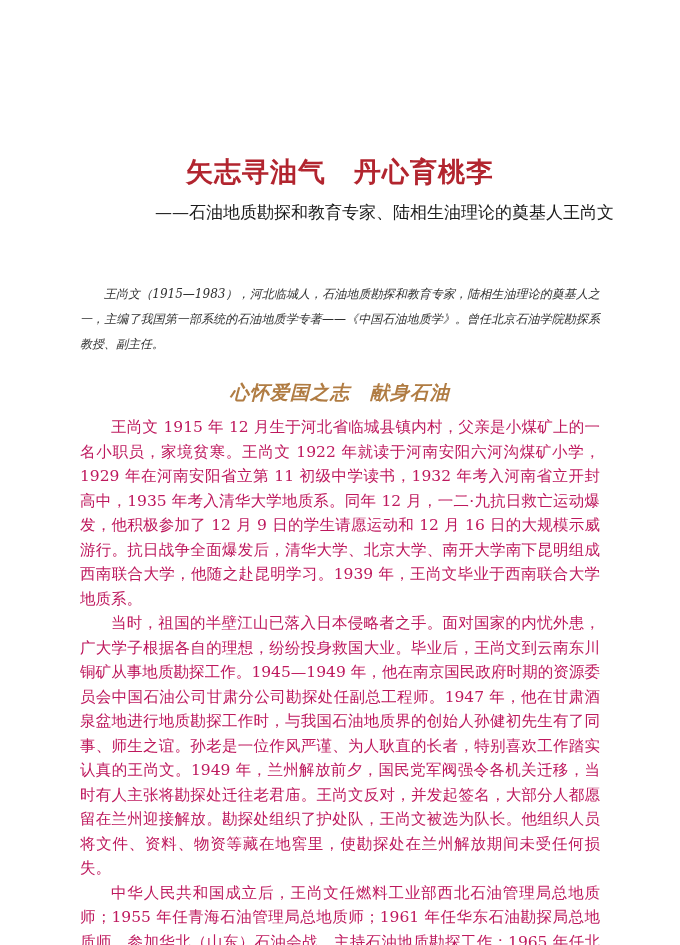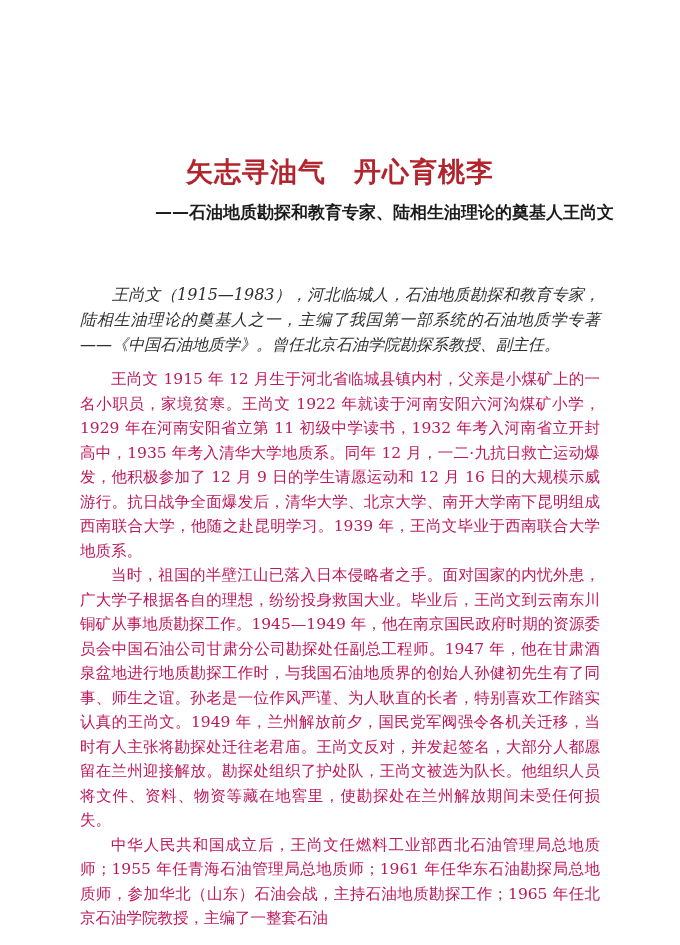--- a/index.html
+++ b/index.html
@@ -25,28 +25,28 @@
     font-weight: bold;
     line-height: 40px;
     text-align: center;
     color: #b2252f;
     letter-spacing: 1px;
     white-space: pre;
   }
   .doc-subtitle {
     margin: 8px -14px 0 0;
     font-size: 17px;
-    font-weight: bold;
+    font-weight: normal;
     line-height: 24px;
     text-align: right;
     color: #1b1b1b;
   }
   .intro-para {
     margin: 58px 0 0 0;
-    font-size: 16px;
+    font-size: 12px;
     line-height: 25px;
     text-align: justify;
     text-indent: 2em;
     color: #2f2f2f;
     font-style: italic; 
   }
   .section-heading {
     margin: 22px 0 0 0;
     font-size: 19px;
     font-weight: bold;
@@ -73,20 +73,21 @@
 <body>
 
 <div class="page">
 
   <h1 class="doc-title">矢志寻油气　丹心育桃李</h1>
 
   <div class="doc-subtitle">——石油地质勘探和教育专家、陆相生油理论的奠基人王尚文</div>
 
   <p class="intro-para">王尚文（1915—1983），河北临城人，石油地质勘探和教育专家，陆相生油理论的奠基人之一，主编了我国第一部系统的石油地质学专著——《中国石油地质学》。曾任北京石油学院勘探系教授、副主任。</p>
 
+  <h2 class="section-heading">心怀爱国之志　献身石油</h2>
 
   <div class="body-block">
     <p class="body-para">王尚文 1915 年 12 月生于河北省临城县镇内村，父亲是小煤矿上的一名小职员，家境贫寒。王尚文 1922 年就读于河南安阳六河沟煤矿小学，1929 年在河南安阳省立第 11 初级中学读书，1932 年考入河南省立开封高中，1935 年考入清华大学地质系。同年 12 月，一二·九抗日救亡运动爆发，他积极参加了 12 月 9 日的学生请愿运动和 12 月 16 日的大规模示威游行。抗日战争全面爆发后，清华大学、北京大学、南开大学南下昆明组成西南联合大学，他随之赴昆明学习。1939 年，王尚文毕业于西南联合大学地质系。</p>
     <p class="body-para">当时，祖国的半壁江山已落入日本侵略者之手。面对国家的内忧外患，广大学子根据各自的理想，纷纷投身救国大业。毕业后，王尚文到云南东川铜矿从事地质勘探工作。1945—1949 年，他在南京国民政府时期的资源委员会中国石油公司甘肃分公司勘探处任副总工程师。1947 年，他在甘肃酒泉盆地进行地质勘探工作时，与我国石油地质界的创始人孙健初先生有了同事、师生之谊。孙老是一位作风严谨、为人耿直的长者，特别喜欢工作踏实认真的王尚文。1949 年，兰州解放前夕，国民党军阀强令各机关迁移，当时有人主张将勘探处迁往老君庙。王尚文反对，并发起签名，大部分人都愿留在兰州迎接解放。勘探处组织了护处队，王尚文被选为队长。他组织人员将文件、资料、物资等藏在地窖里，使勘探处在兰州解放期间未受任何损失。</p>
     <p class="body-para">中华人民共和国成立后，王尚文任燃料工业部西北石油管理局总地质师；1955 年任青海石油管理局总地质师；1961 年任华东石油勘探局总地质师，参加华北（山东）石油会战，主持石油地质勘探工作；1965 年任北京石油学院教授，主编了一整套石油</p>
   </div>
 
 </div>
 
 </body></html>

